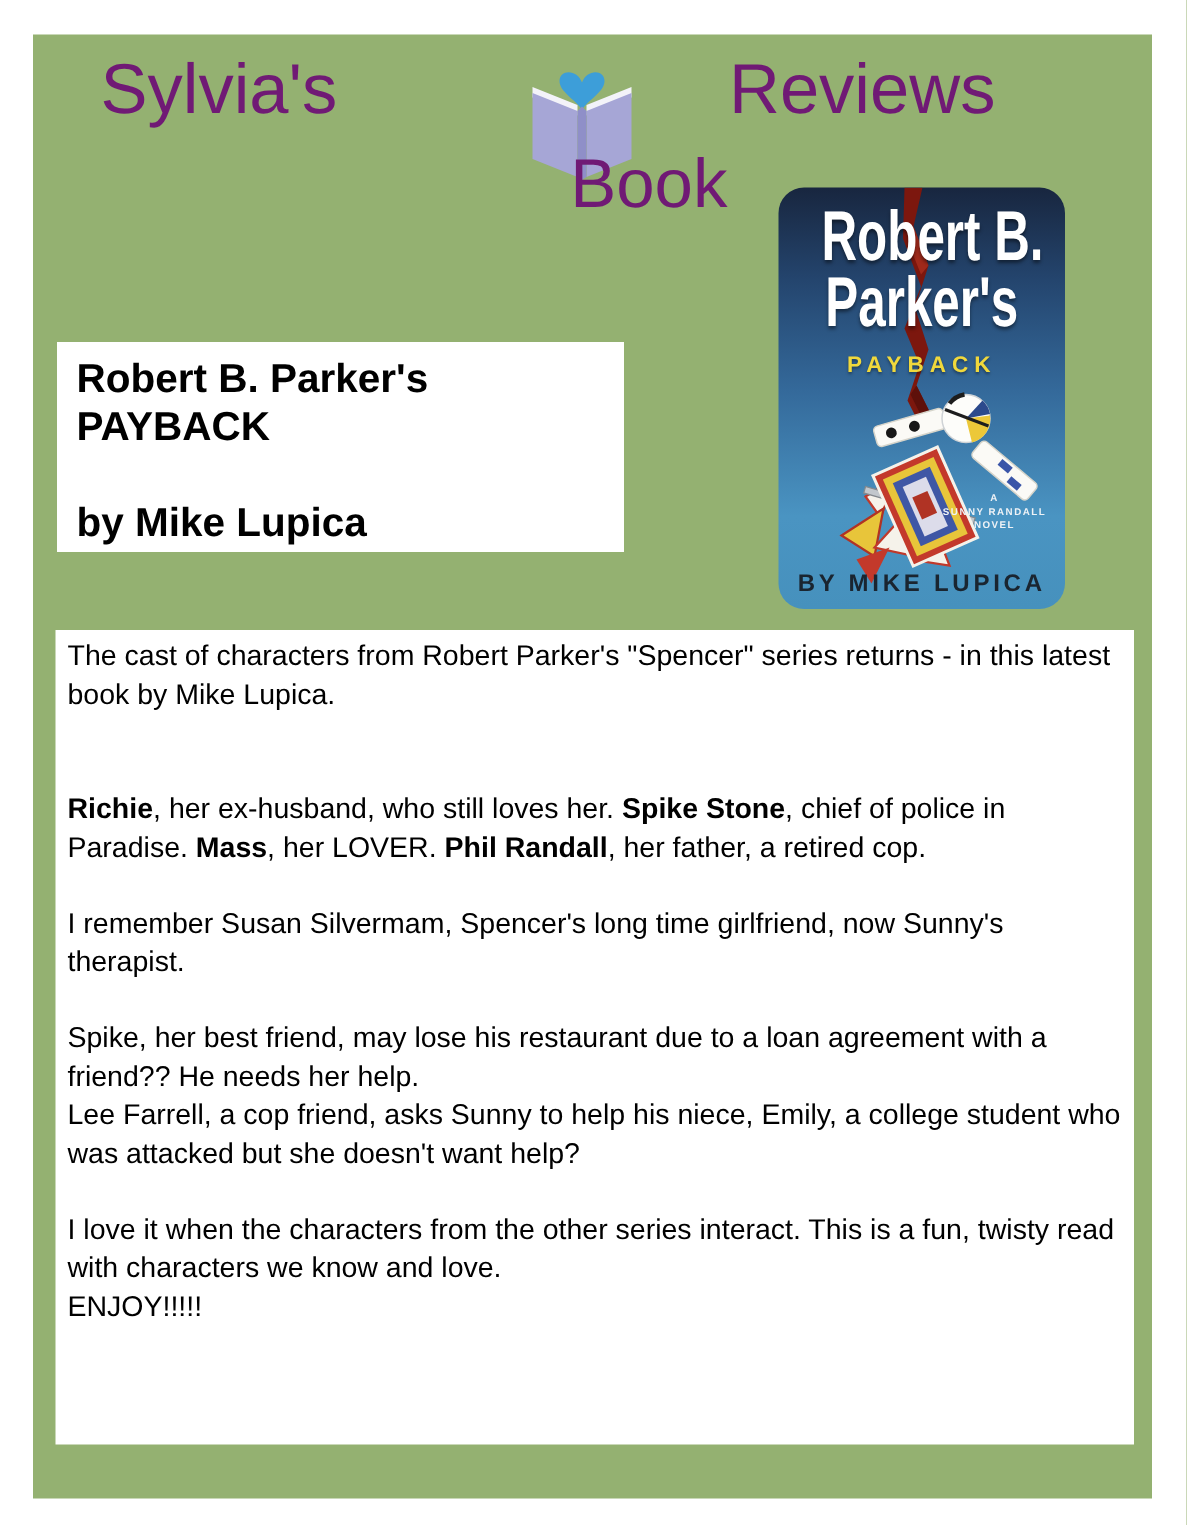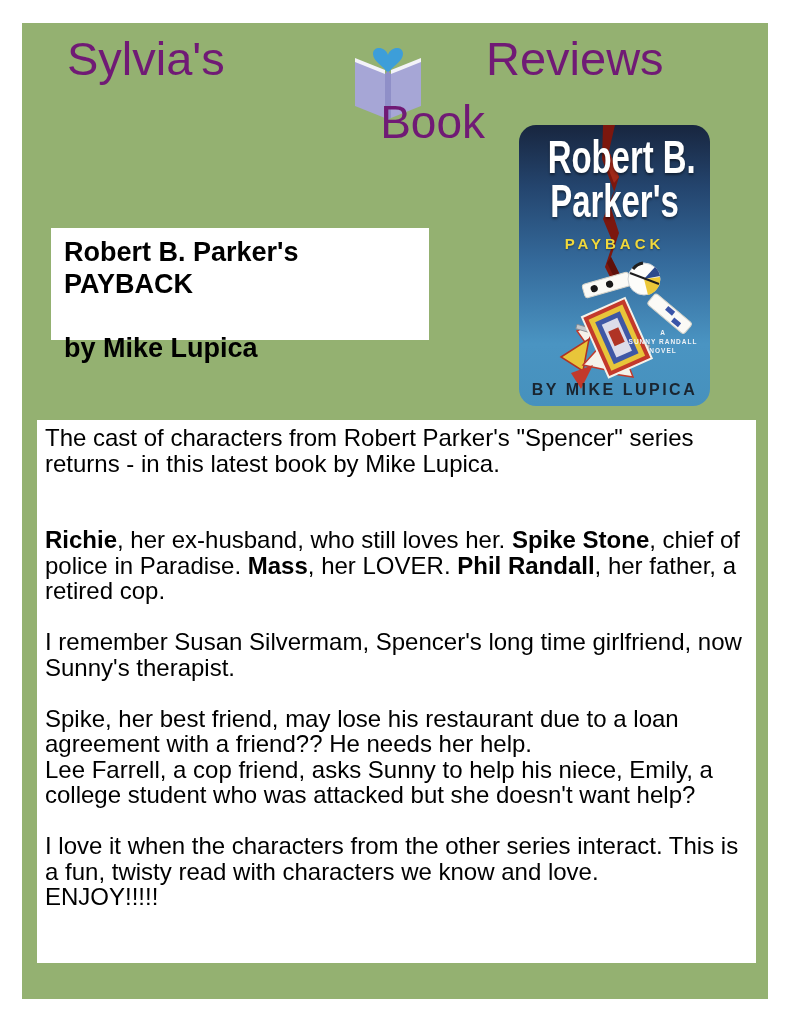--- a/index.html
+++ b/index.html
@@ -25,21 +25,21 @@
   }
   .hdr-text{
     position:absolute;color:#701a75;font-weight:normal;font-size:47px;line-height:1;
     letter-spacing:0px;white-space:nowrap;
   }
   .hdr-left{left:45px;top:12px;}
   .hdr-right{left:464px;top:12px;}
   .hdr-book{left:306px;top:76px;width:120px;text-align:right;font-size:46px;margin-left:37px;}
   .book-icon{position:absolute;left:325px;top:11px;width:82px;height:86px;}
   .title-box{
-    position:absolute;left:29px;top:205px;width:378px;height:112px;background:#ffffff;
+    position:absolute;left:16px;top:205px;width:378px;height:140px;background:#ffffff;
     padding:8px 12px 0 13px;color:#000;
   }
   .tline{font-weight:bold;font-size:27px;line-height:32px;min-height:32px;white-space:nowrap;}
   .cover{
     position:absolute;left:497px;top:102px;width:191px;height:281px;
     background:linear-gradient(to bottom,#18263f 0%,#24456e 22%,#34699a 48%,#4a94c2 78%,#4691bd 100%);
     overflow:hidden;
     border-radius:17px;
   }
   .cover-art{position:absolute;left:0;top:0;width:191px;height:281px;}
@@ -61,21 +61,21 @@
   }
   .cover-byline{
     position:absolute;left:0;bottom:7px;width:100%;text-align:center;
     color:var(--cover-byline);font-weight:bold;font-size:16px;letter-spacing:2.5px;
     white-space:nowrap;
   }
   .review-box{
     position:absolute;left:15px;top:397px;width:719px;height:543px;background:#ffffff;
     padding:5px 8px 0 8px;color:#000;
   }
-  .para{font-size:24px;line-height:25.5px;min-height:25.5px;}
+  .para{font-size:19px;line-height:25.5px;min-height:25.5px;}
   .para b{font-weight:bold;}
 </style>
 </head>
 <body>
 
 <div class="panel">
 
   <div class="hdr-text hdr-left">Sylvia's</div>
 
   <svg class="book-icon" viewBox="0 0 82 86" aria-hidden="true">

